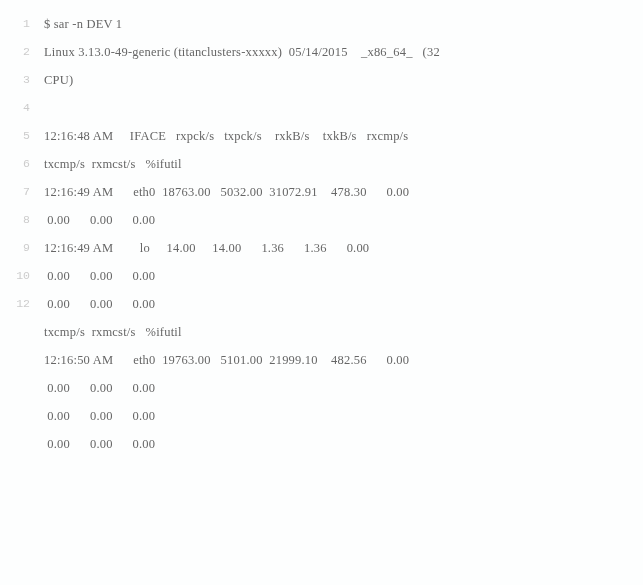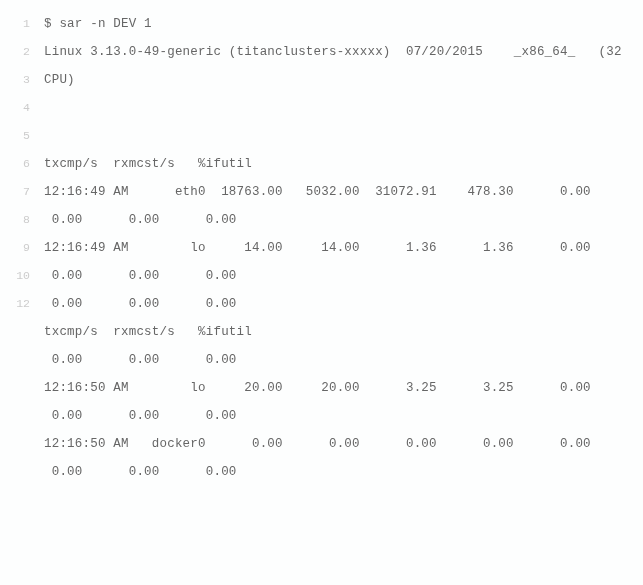--- a/index.html
+++ b/index.html
@@ -22,44 +22,46 @@
       text-align: right;
       color: #cccccc;
       flex-shrink: 0;
       user-select: none;
       margin-right: 14px;
       font-size: 11.5px;
     }
     .content {
       white-space: pre;
       letter-spacing: 0.2px;
+      font-family: Liberation Serif, serif;
     }
   </style>
 </head>
 <body>
 
 <div id="container">
     <div class="line">
       <span class="line-num">1</span>
       <span class="content">$ sar -n DEV 1</span>
     </div>
     <div class="line">
       <span class="line-num">2</span>
-      <span class="content">Linux 3.13.0-49-generic (titanclusters-xxxxx)  07/20/2015    _x86_64_   (32</span>
+      <span class="content">Linux 3.13.0-49-generic (titanclusters-xxxxx)  05/14/2015    _x86_64_   (32</span>
     </div>
     <div class="line">
       <span class="line-num">3</span>
       <span class="content">CPU)</span>
     </div>
     <div class="line">
       <span class="line-num">4</span>
       <span class="content"></span>
     </div>
     <div class="line">
       <span class="line-num">5</span>
+      <span class="content">12:16:48 AM     IFACE   rxpck/s   txpck/s    rxkB/s    txkB/s   rxcmp/s  </span>
     </div>
     <div class="line">
       <span class="line-num">6</span>
       <span class="content">txcmp/s  rxmcst/s   %ifutil</span>
     </div>
     <div class="line">
       <span class="line-num">7</span>
       <span class="content">12:16:49 AM      eth0  18763.00   5032.00  31072.91    478.30      0.00    </span>
     </div>
     <div class="line">
@@ -77,31 +79,27 @@
     <div class="line">
       <span class="line-num">12</span>
       <span class="content"> 0.00      0.00      0.00</span>
     </div>
     <div class="line">
       <span class="line-num"></span>
       <span class="content">txcmp/s  rxmcst/s   %ifutil</span>
     </div>
     <div class="line">
       <span class="line-num"></span>
-      <span class="content"> 0.00      0.00      0.00</span>
-    </div>
-    <div class="line">
-      <span class="line-num"></span>
-      <span class="content">12:16:50 AM        lo     20.00     20.00      3.25      3.25      0.00    </span>
+      <span class="content">12:16:50 AM      eth0  19763.00   5101.00  21999.10    482.56      0.00    </span>
     </div>
     <div class="line">
       <span class="line-num"></span>
       <span class="content"> 0.00      0.00      0.00</span>
     </div>
     <div class="line">
       <span class="line-num"></span>
-      <span class="content">12:16:50 AM   docker0      0.00      0.00      0.00      0.00      0.00    </span>
+      <span class="content"> 0.00      0.00      0.00</span>
     </div>
     <div class="line">
       <span class="line-num"></span>
       <span class="content"> 0.00      0.00      0.00</span>
     </div>
   </div>
 
 </body></html>

